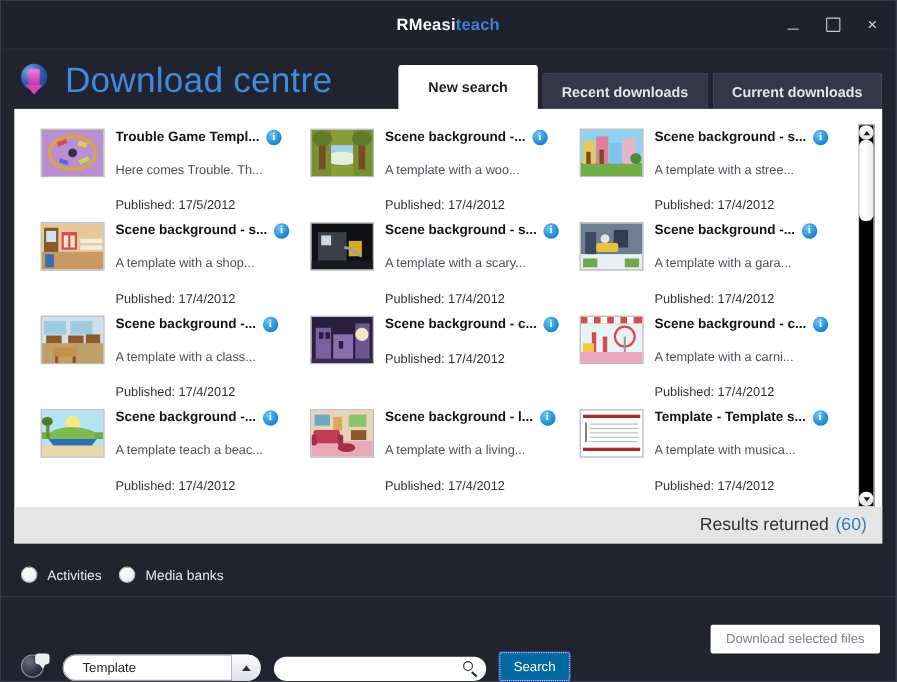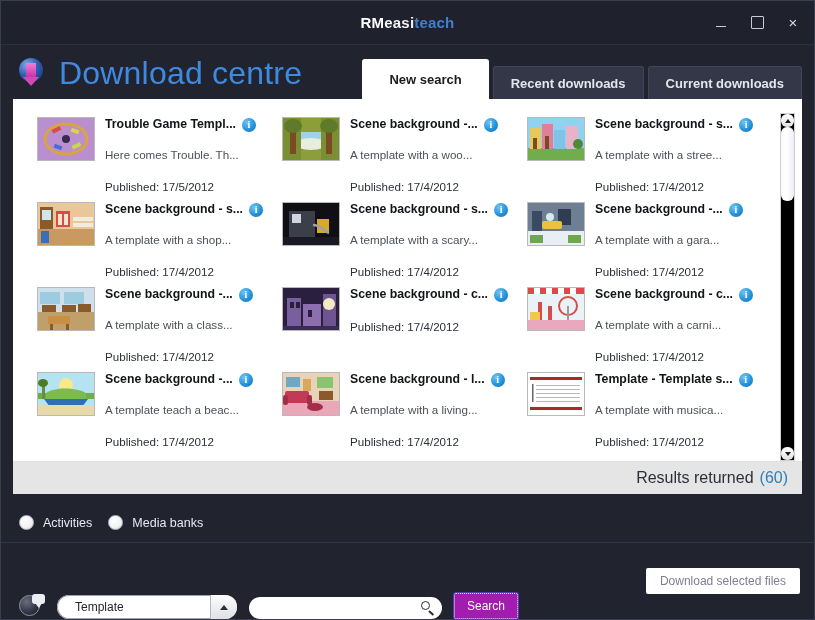--- a/index.html
+++ b/index.html
@@ -476,21 +476,21 @@
     left: 9px; top: 10px;
     width: 6px; height: 1.8px;
     background: #2a2d34;
     transform: rotate(42deg);
     transform-origin: left center;
   }
 
   .search-btn {
     height: 24px;
     padding: 0 12px;
-    background: #a21caf;
+    background: #0369a1;
     color: #ffffff;
     font-size: 12px;
     border: 1px dotted #dcd8ff;
     border-radius: 2px;
     display: flex;
     align-items: center;
     justify-content: center;
     cursor: default;
     box-shadow: 0 0 0 1px #4b3fae;
   }

